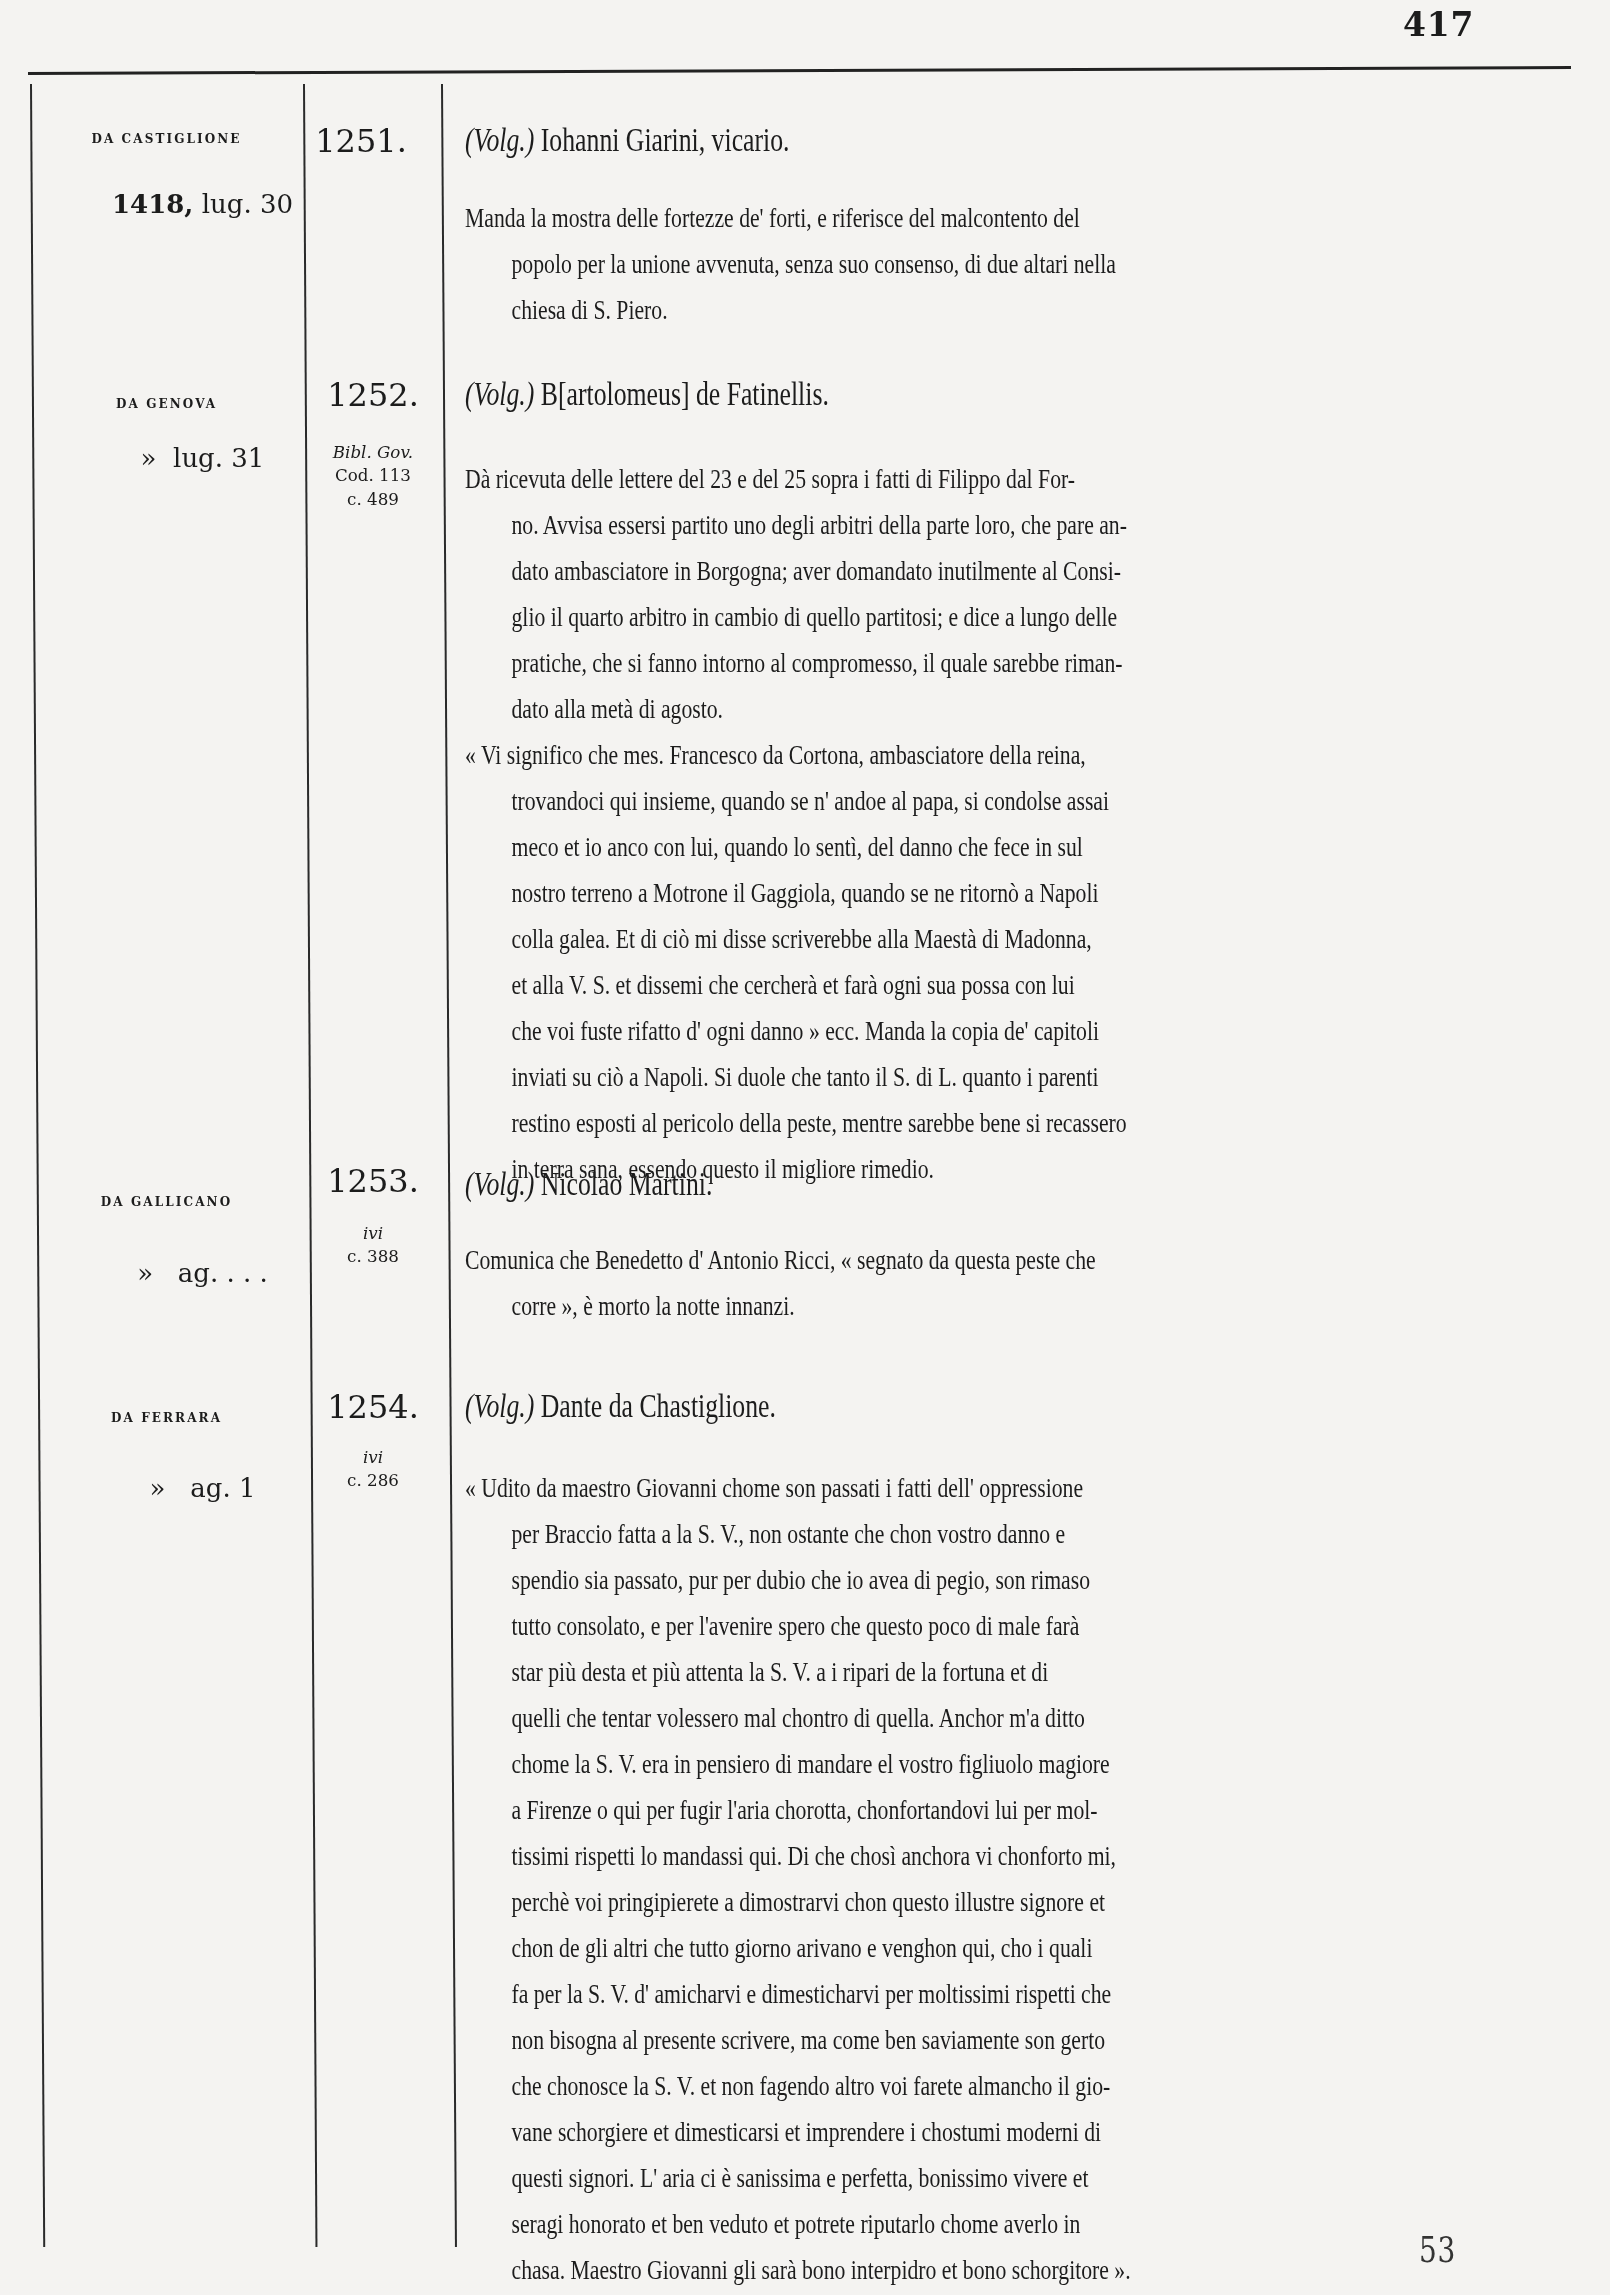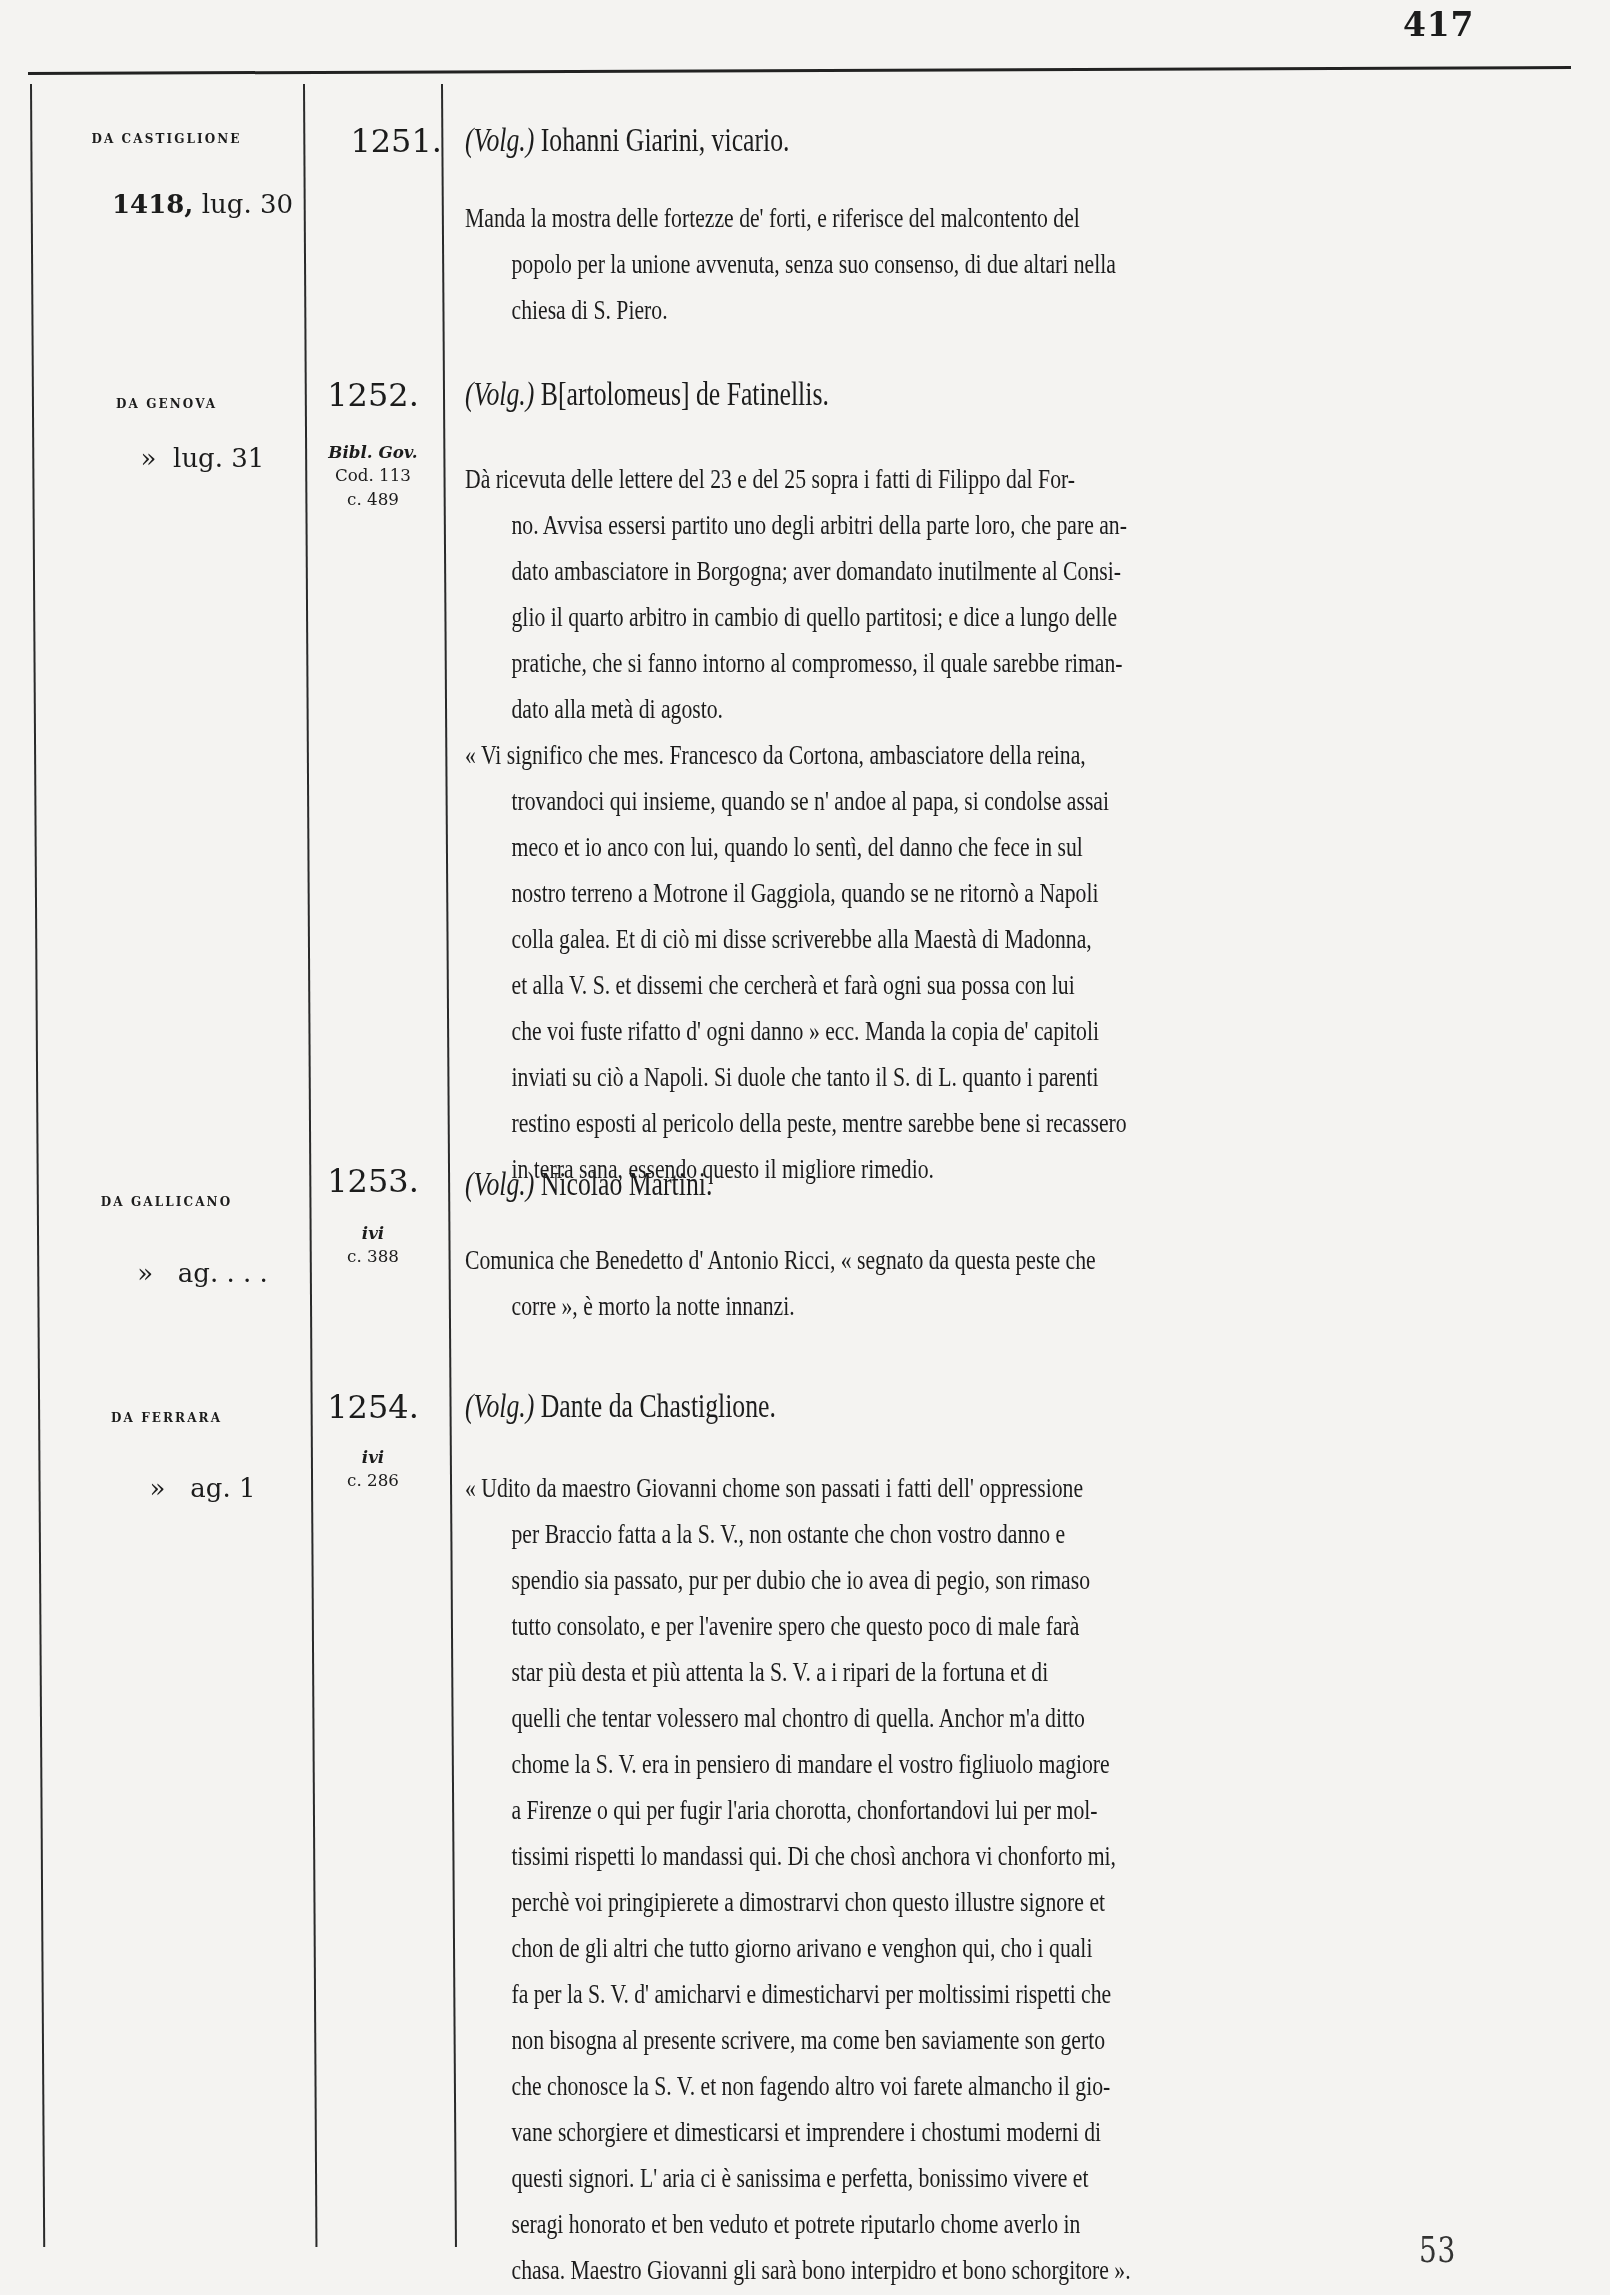--- a/index.html
+++ b/index.html
@@ -38,21 +38,21 @@
   }
   .date .bold { font-weight: bold; }
   .num {
     position: absolute; width: 138px; text-align: center;
     font-family: "DejaVu Serif", serif; font-size: 32px;
   }
   .src {
     position: absolute; width: 138px; text-align: center;
     font-family: "DejaVu Serif", serif; font-size: 16.7px; line-height: 23.4px;
   }
-  .src .it { font-style: italic; font-weight: bold; }
+  .src .it { font-style: italic; font-weight: normal; }
   .heading {
     position: absolute; left: 465px; font-size: 33px; white-space: nowrap;
     transform: scaleX(0.78); transform-origin: left top;
   }
   .heading i { font-style: italic; }
   .body-text {
     position: absolute; left: 465px; width: 1421px;
     font-size: 28px; line-height: 46px;
     transform: scaleX(0.775); transform-origin: left top;
   }
@@ -69,21 +69,21 @@
 <div class="vline l0"></div>
 <div class="vline l1"></div>
 <div class="vline l2"></div>
 
 <section>
   <div class="place" style="left:30px; top:132px;">DA CASTIGLIONE</div>
   <div class="date" style="left:30px; top:189px;">
     <span class="bold">1418,</span>
     <span>lug. 30</span>
   </div>
-  <div class="num" style="left:304px; top:122px;text-align:right;">1251.</div>
+  <div class="num" style="left:292px; top:122px;">1251.</div>
   <div class="heading" style="top:122px;">
     <i>(Volg.)</i>
     <span>Iohanni Giarini, vicario.</span>
   </div>
   <div class="body-text" style="top:195px;">
     <span class="ln first">Manda la  mostra delle  fortezze de' forti, e riferisce  del malcontento del</span>
     <span class="ln cont">popolo per la  unione avvenuta, senza suo consenso, di due altari nella</span>
     <span class="ln cont">chiesa di S. Piero.</span>
   </div>
 </section>

